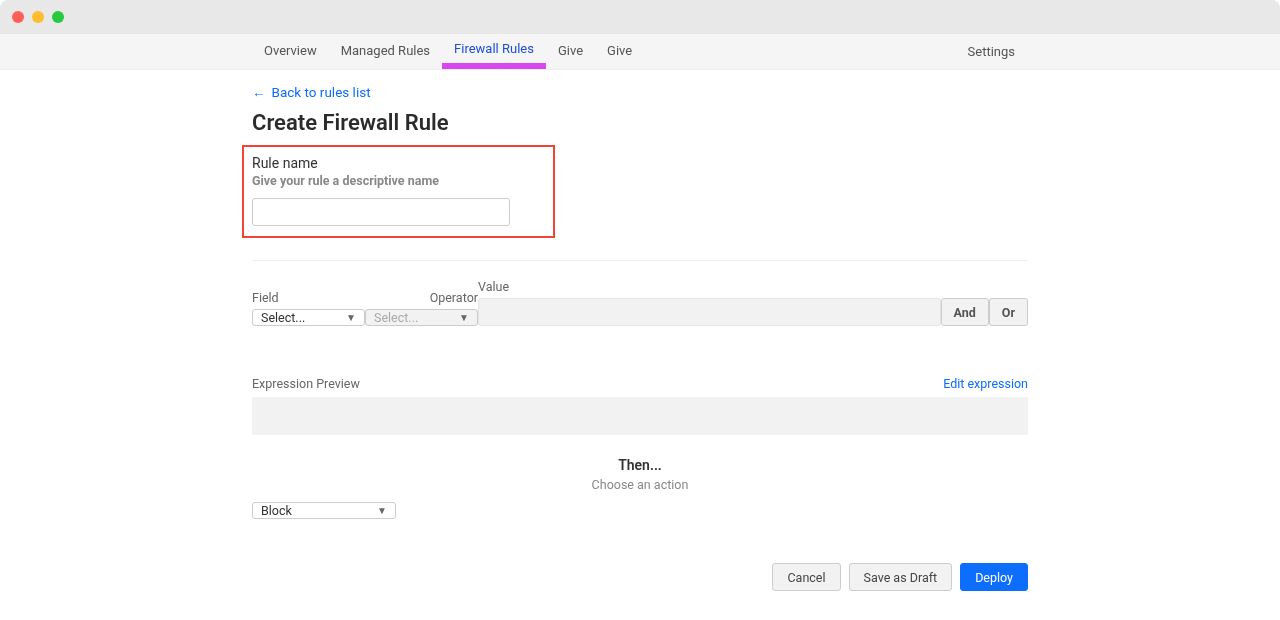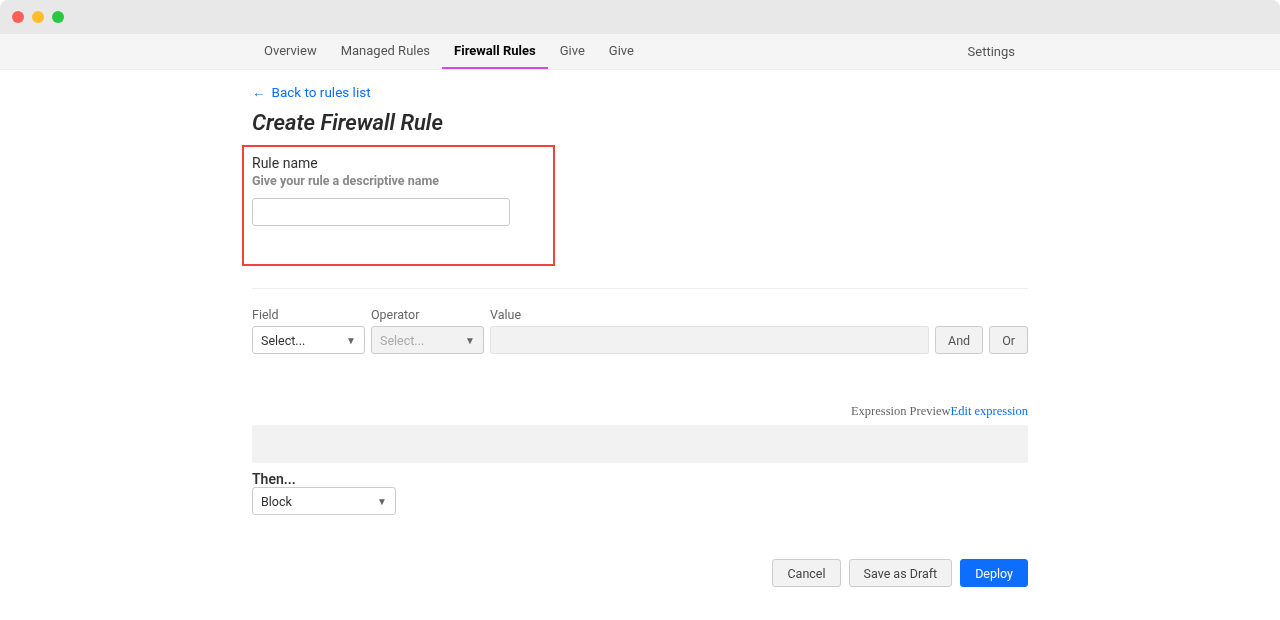--- a/index.html
+++ b/index.html
@@ -43,23 +43,22 @@
     .tab {
       padding: 0 12px;
       display: flex;
       align-items: center;
       font-size: 13px;
       color: #555;
       cursor: pointer;
       border-bottom: 2px solid transparent;
     }
     .tab.active {
-      color: #000000;
-      border-bottom: 2px solid #d946ef;
-      font-weight: bold;
+      color: #1d4ed8;
+      border-bottom: 6px solid #d946ef;
     }
     .settings-link {
       position: absolute;
       right: 265px;
       top: 0;
       bottom: 0;
       display: flex;
       align-items: center;
       font-size: 13px;
       color: #555;
@@ -80,26 +79,25 @@
       gap: 6px;
       cursor: pointer;
       margin-bottom: 10px;
     }
 
     .page-title {
       font-size: 22px;
       font-weight: 600;
       color: #2b2b2b;
       margin-bottom: 10px;
-      font-style: italic;
     }
 
     .highlight-box {
       border: 2px solid #f44336;
-      padding: 8px 8px 38px 8px;
+      padding: 8px 8px 10px 8px;
       margin-bottom: 22px;
       width: 313px;
       margin-left: -10px;
     }
     .field-label {
       font-size: 14px;
       color: #333;
       margin-bottom: 2px;
     }
     .field-hint {
@@ -125,34 +123,33 @@
 
     .section-heading {
       font-size: 14px;
       font-weight: 600;
       color: #333;
       margin-bottom: 10px;
     }
 
     .builder-row {
       display: flex;
-      gap: 6px;
       align-items: flex-end;
     }
     .builder-col {
       display: flex;
       flex-direction: column;
     }
     .small-label {
       font-size: 12.5px;
       color: #666;
       margin-bottom: 4px;
     }
     .select {
-      height: 28px;
+      height: 17px;
       border: 1px solid #ccc;
       border-radius: 3px;
       padding: 0 8px;
       font-size: 12.5px;
       background: #fff;
       display: flex;
       align-items: center;
       justify-content: space-between;
       cursor: pointer;
       gap: 8px;
@@ -178,47 +175,47 @@
       height: 28px;
       padding: 0 12px;
       border: 1px solid #ccc;
       border-radius: 3px;
       background: #f2f2f2;
       font-size: 12.5px;
       color: #555;
       cursor: pointer;
       display: flex;
       align-items: center;
+      font-weight: bold;
     }
 
     .expr-row {
       display: flex;
-      justify-content: flex-end;
+      justify-content: space-between;
       align-items: baseline;
       margin-top: 38px;
       margin-bottom: 6px;
-      font-family: Liberation Serif, serif;
     }
     .expr-label {
       font-size: 12.5px;
       color: #666;
     }
     .expr-link {
       font-size: 12.5px;
       color: #0d6efd;
       cursor: pointer;
       margin-top: 12px;
     }
     .expr-box {
       background: #f2f2f2;
       height: 38px;
       border-radius: 2px;
     }
 
-    .then-section { margin-top: 8px; }
+    .then-section { margin-top: 22px; text-align: center; }
     .then-heading { font-size: 14px; font-weight: 600; color: #333; }
     .then-hint { font-size: 12.5px; color: #888; margin-top: 4px; margin-bottom: 10px; }
 
     .action-bar {
       display: flex;
       justify-content: flex-end;
       gap: 8px;
       margin-top: 44px;
     }
     .btn {
@@ -279,21 +276,21 @@
 
   <div class="builder-row">
     <div class="builder-col" style="width:113px;">
       <div class="small-label">Field</div>
       <div class="select">
         <span>Select...</span>
         <span class="caret">▼</span>
       </div>
     </div>
 
-    <div class="builder-col" style="width:113px;">
+    <div class="builder-col" style="width:113px;text-align:right;">
       <div class="small-label">Operator</div>
       <div class="select disabled">
         <span>Select...</span>
         <span class="caret">▼</span>
       </div>
     </div>
 
     <div class="builder-col" style="flex:1;">
       <div class="small-label">Value</div>
       <input class="value-input" type="text" disabled="" style="">
@@ -304,20 +301,21 @@
   </div>
 
   <div class="expr-row">
     <div class="expr-label">Expression Preview</div>
     <div class="expr-link">Edit expression</div>
   </div>
   <div class="expr-box"></div>
 
   <div class="then-section">
     <div class="then-heading">Then...</div>
+    <div class="then-hint">Choose an action</div>
     <div class="select" style="width:144px;">
       <span>Block</span>
       <span class="caret">▼</span>
     </div>
   </div>
 
   <div class="action-bar">
     <div class="btn">Cancel</div>
     <div class="btn">Save as Draft</div>
     <div class="btn primary">Deploy</div>

